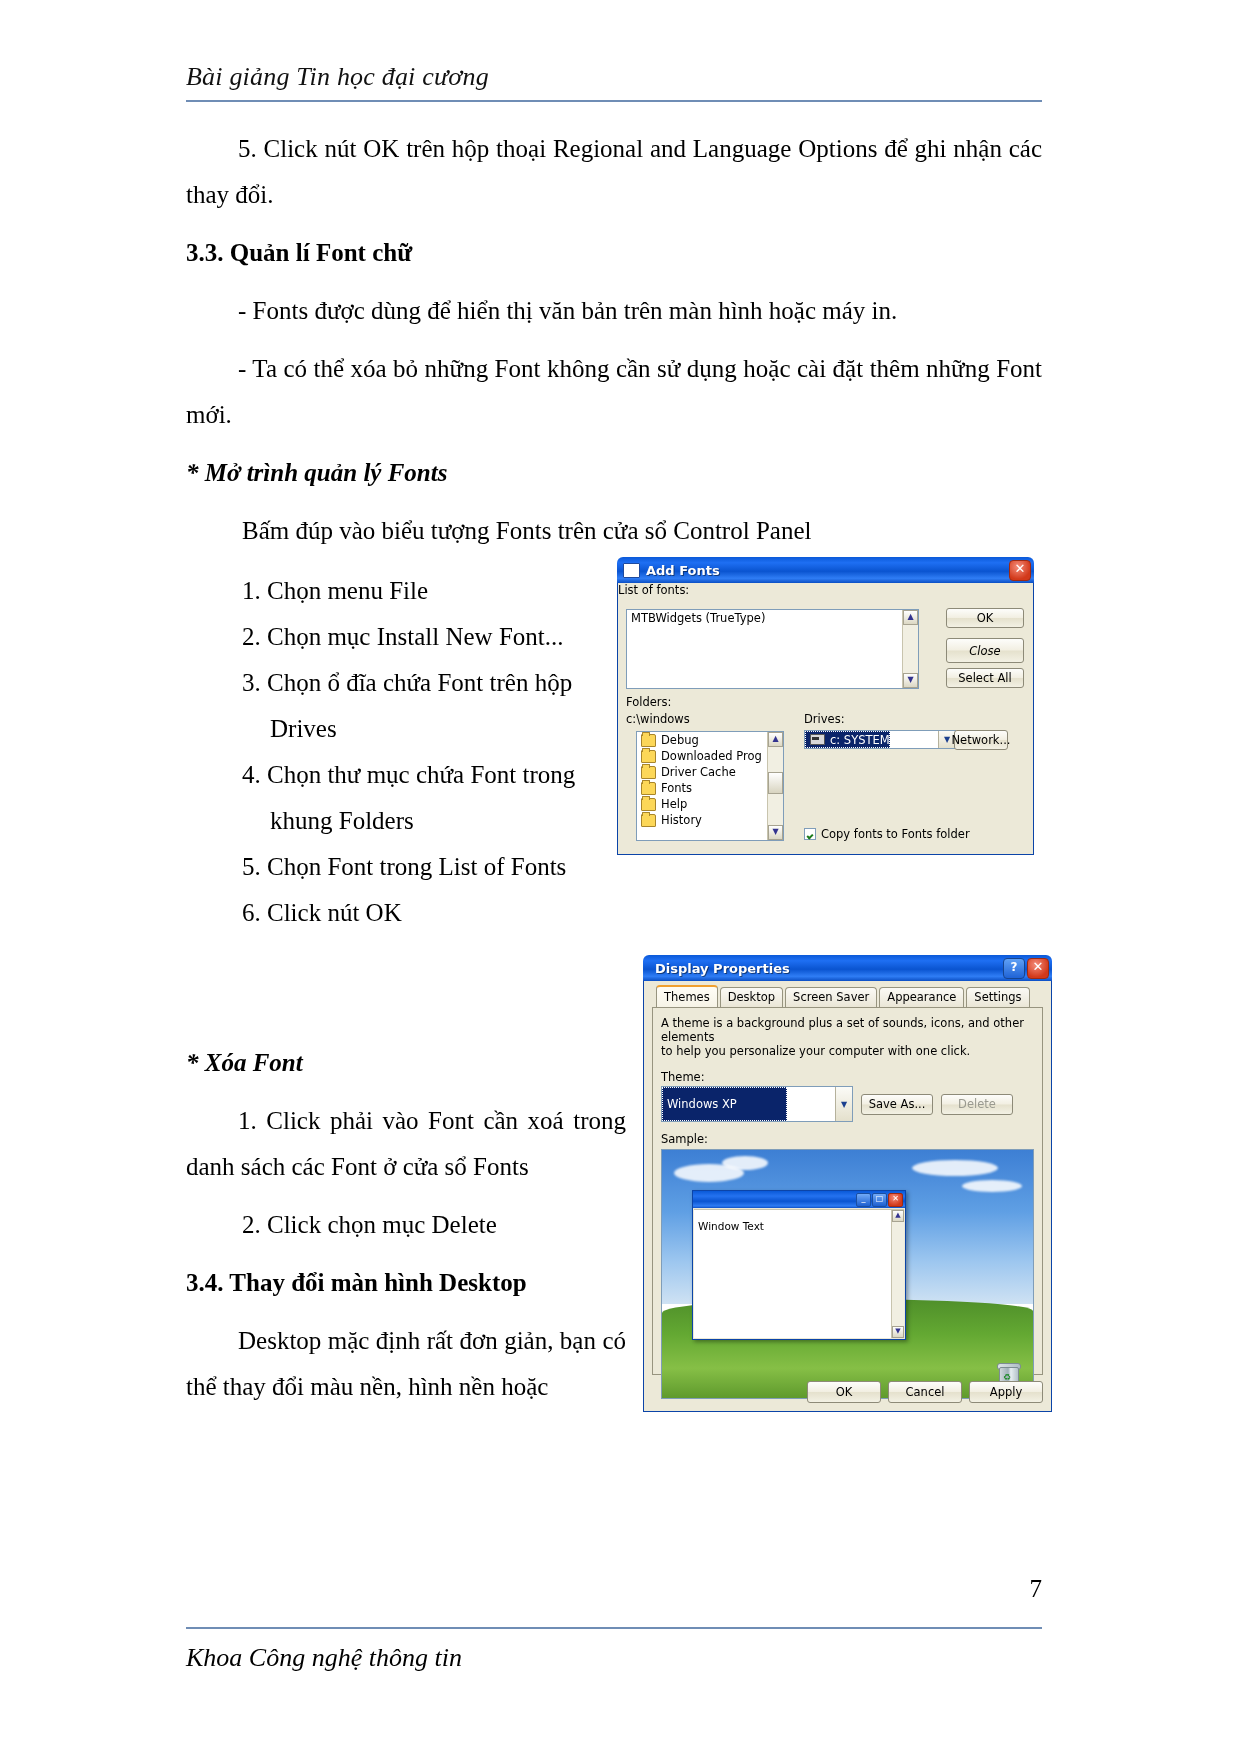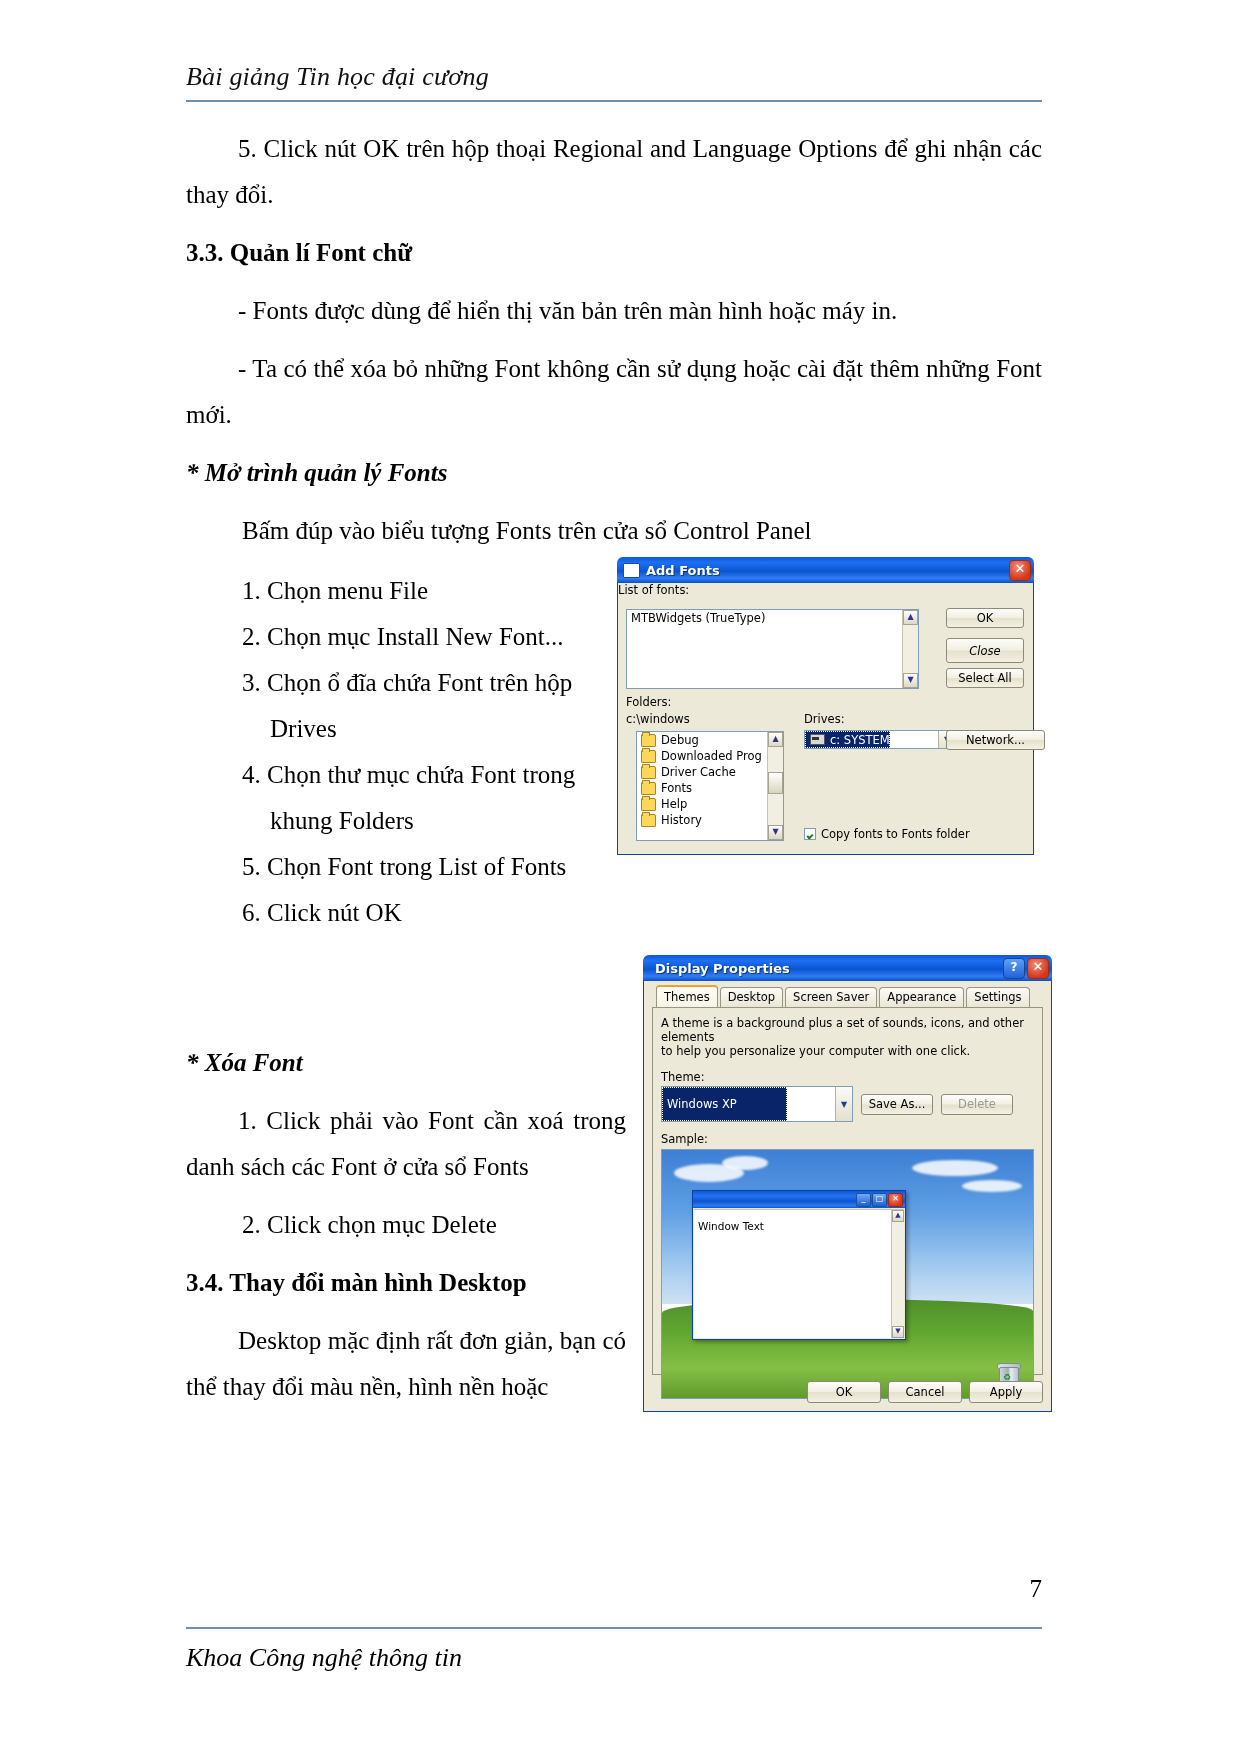--- a/index.html
+++ b/index.html
@@ -416,21 +416,21 @@
 
       <span class="lbl" style="position:absolute;left:186px;top:129px;">Drives:</span>
       <div class="combo" style="position:absolute;left:186px;top:147px;width:152px;height:19px;">
         <div class="val">
           <span class="drv"></span>
           <span>c: SYSTEM</span>
         </div>
         <div class="arrow">▼</div>
       </div>
 
-      <div class="xp-btn" style="position:absolute;left:328px;top:147px;width:99px;height:20px;">Network...</div>
+      <div class="xp-btn" style="position:absolute;left:336px;top:147px;width:54px;height:20px;">Network...</div>
 
       <div class="chk" style="position:absolute;left:186px;top:244px;">
         <span class="chkbox"></span>
         <span>Copy fonts to Fonts folder</span>
       </div>
 
     </div>
   </div>
 
   <div class="xpwin" style="left:643px;top:955px;width:409px;height:457px;">

